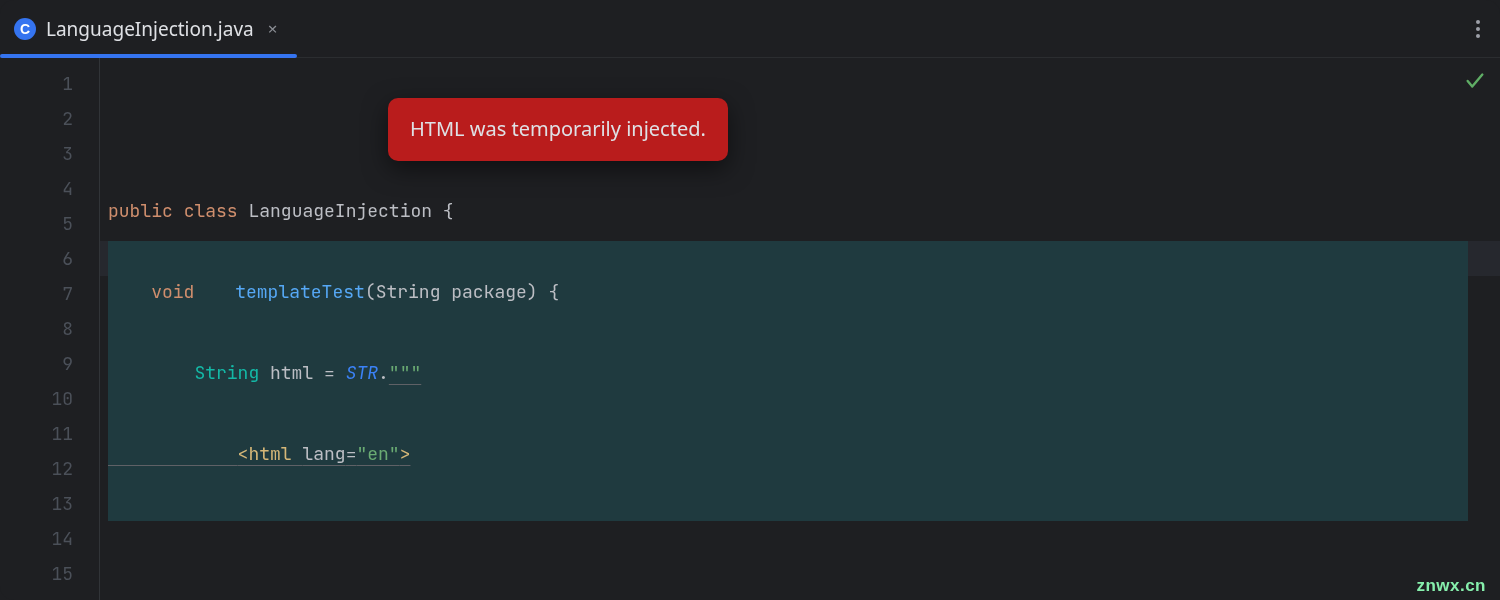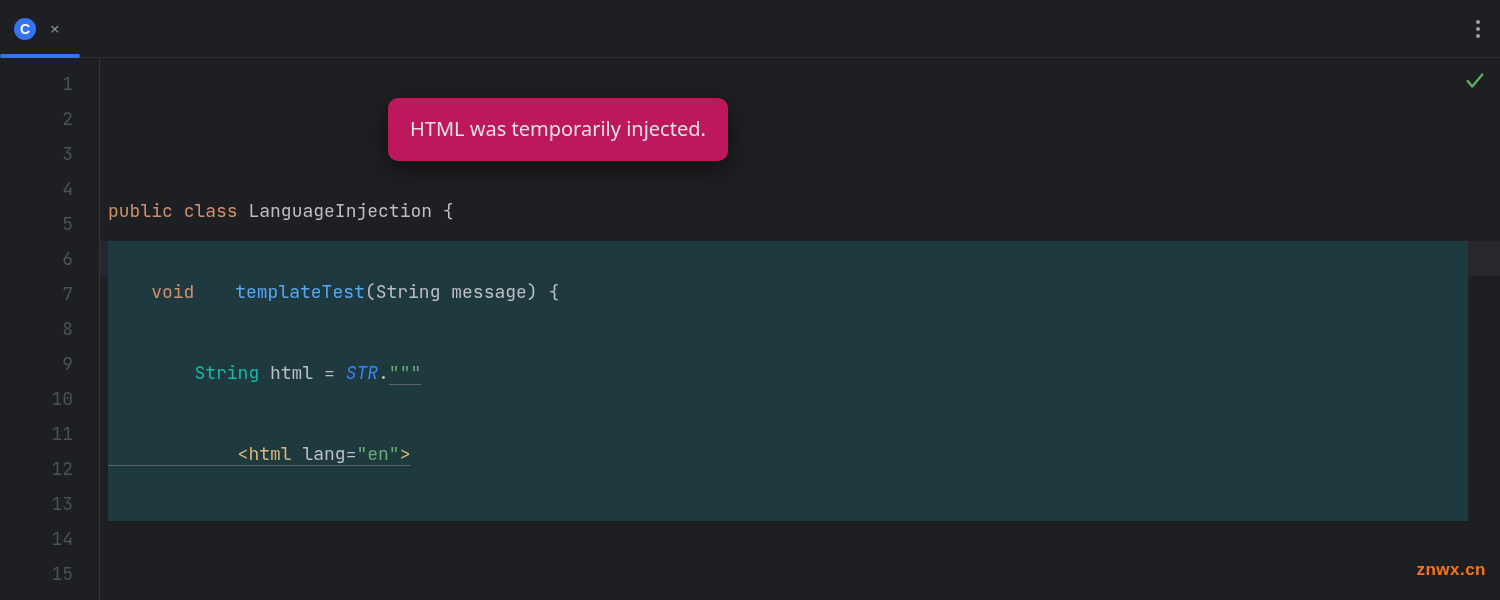--- a/index.html
+++ b/index.html
@@ -104,21 +104,21 @@
   .tag  { color: #d5b778; margin-top: 24px; }
   .attr { color: #bcbec4; }
   .aval { color: #6aab73; }
   .pun  { color: #bcbec4; }
   .ul   { text-decoration: underline; text-decoration-color: #5f6166; text-underline-offset: 5px; }
 
   
   .popup {
     position: absolute;
     top: 98px; left: 388px;
-    background: #be185d;
+    background: #b91c1c;
     color: #dfe1e5;
     border-radius: 10px;
     padding: 16px 22px 18px 22px;
     font-family: -apple-system, "Segoe UI", system-ui, sans-serif;
     font-size: 20px;
     line-height: 1.45;
     box-shadow: 0 8px 24px rgba(0,0,0,.5);
     z-index: 50;
   }
   .popup .shortcut { color:#b4b8bf; margin-left:6px; letter-spacing:1px;}
@@ -128,38 +128,39 @@
     position: absolute;
     top: 70px; right: 14px;
     color: #5fad65;
     z-index: 10;
   }
   .inspection svg { width: 22px; height: 22px; }
 
   
   .watermark {
     position: absolute;
-    right: 14px; bottom: 20px;
-    color: #f97316;
+    right: 14px; bottom: 4px;
+    color: #86efac;
     font-family: -apple-system, "Segoe UI", sans-serif;
     font-size: 17px;
     font-weight: 600;
     letter-spacing: .5px;
     z-index: 60;
   }
   .round { border-radius: 14px; overflow:hidden; width:1500px; height:600px; position:relative; }
 </style>
 </head>
 <body>
 
 <div class="round">
 
   <div class="tabbar">
     <div class="tab active">
       <span class="filetype-badge">C</span>
+      <span class="tab-filename">LanguageInjection.java</span>
       <span class="tab-close">×</span>
     </div>
     <div class="tabbar-spacer"></div>
     <div class="kebab">
       <svg viewBox="0 0 4 18">
         <circle cx="2" cy="2" r="2" fill="currentColor"></circle>
         <circle cx="2" cy="9" r="2" fill="currentColor"></circle>
         <circle cx="2" cy="16" r="2" fill="currentColor"></circle>
       </svg>
     </div>
@@ -184,21 +185,21 @@
         <div>11</div>
         <div>12</div>
         <div>13</div>
         <div>14</div>
         <div>15</div>
       </div>
 
     <div class="code">
       <div class="line"></div>
       <div class="line"><span class="kw">public</span><span> </span><span class="kw">class</span><span> </span><span class="id">LanguageInjection</span><span class="pun"> {</span></div>
-      <div class="line"><span>    </span><span class="kw">void</span><span> </span><span class="meth">templateTest</span><span class="pun">(String message) {</span></div>
+      <div class="line"><span>    </span><span class="kw">void</span><span> </span><span class="meth">templateTest</span><span class="pun">(String package) {</span></div>
       <div class="line"><span>        </span><span class="type">String</span><span class="id"> html = </span><span class="stat">STR</span><span class="pun">.</span><span class="str ul">"""</span></div>
       <div class="line"><span class="ul">            </span><span class="tag ul">&lt;html </span><span class="attr ul">lang</span><span class="pun ul">=</span><span class="aval ul">"en"</span><span class="tag ul">&gt;</span></div>
       <div class="line"></div>
       
       
       
       
       
       
       

